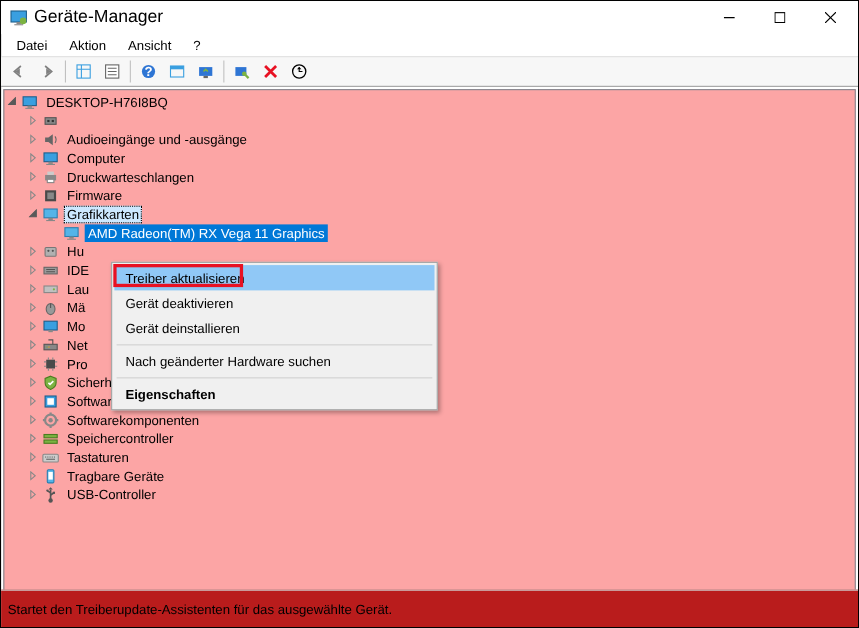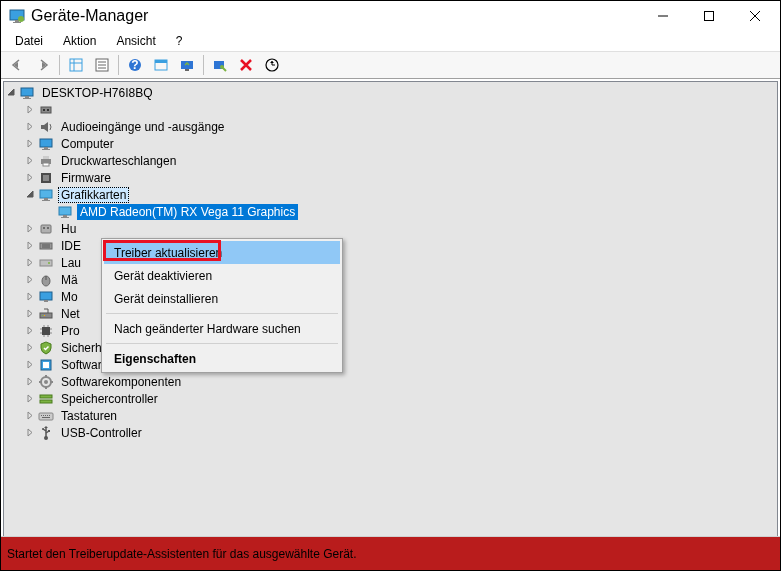--- a/index.html
+++ b/index.html
@@ -8,31 +8,31 @@
 .titlebar .winicon{width:16px;height:16px;margin-right:6px;}
 .titlebar .title{flex:1;font-size:16px;}
 .winbtns{display:flex;}
 .winbtn{width:46px;height:30px;display:flex;align-items:center;justify-content:center;}
 .winbtn svg{stroke:#000;stroke-width:1;}
 .menubar{height:20px;display:flex;align-items:center;padding:0 6px;gap:4px;}
 .menubar span{padding:2px 8px;}
 .toolbar{height:28px;border-top:1px solid #e0e0e0;border-bottom:1px solid #a0a0a0;background:#f7f7f7;display:flex;align-items:center;padding:0 4px;gap:2px;}
 .tbtn{width:24px;height:24px;display:flex;align-items:center;justify-content:center;}
 .tsep{width:1px;height:20px;background:#c0c0c0;margin:0 2px;}
-.treewrap{position:absolute;top:80px;left:2px;right:2px;bottom:22px;border:1px solid #828790;background:#e5e5e5;overflow:hidden;}
+.treewrap{position:absolute;top:80px;left:2px;right:2px;bottom:22px;border:1px solid #828790;background:#fca5a5;overflow:hidden;}
 .tree{padding:2px 0;}
 .row{display:flex;align-items:center;height:17px;white-space:nowrap;}
 .ind{display:inline-block;width:19px;height:17px;flex:0 0 19px;}
 .exp{width:15px;height:17px;display:flex;align-items:center;justify-content:center;flex:0 0 15px;}
 .exp svg{width:9px;height:9px;}
 .ico{width:16px;height:16px;margin-right:4px;flex:0 0 16px;display:flex;align-items:center;justify-content:center;}
 .label{padding:1px 3px;}
 .label.sel{background:#cde8ff;border:1px dotted #000;padding:0 2px;}
 .childlabel{background:#0078d7;color:#fff;padding:1px 3px;}
-.ctx{position:absolute;background:#f0f0f0;border:1px solid #a0a0a0;box-shadow:2px 2px 4px rgba(0,0,0,.3);left:100px;top:237px;width:242px;padding:2px;}
+.ctx{position:absolute;background:#f0f0f0;border:1px solid #a0a0a0;box-shadow:2px 2px 4px rgba(0,0,0,.3);left:100px;top:237px;width:297px;padding:2px;}
 .ctx .item{height:23px;display:flex;align-items:center;padding-left:10px;}
 .ctx .item.hl{background:#90c8f6;}
 .ctx .item.bold{font-weight:bold;}
 .ctx .sep{height:1px;background:#d0d0d0;margin:3px 2px;}
 .redbox{position:absolute;border:3px solid #e81123;pointer-events:none;}
 .status{position:absolute;left:0;right:0;bottom:0;height:34px;border-top:1px solid #d0d0d0;background:#b91c1c;display:flex;align-items:center;padding:0 6px;}
 </style>
 </head>
 <body>
 
@@ -466,20 +466,35 @@
       </div>
       <div class="row">
         <span class="ind"></span>
         <span class="exp">
           <svg viewBox="0 0 9 9">
             <path d="M2 1 L6 4.5 L2 8 Z" fill="none" stroke="#888"></path>
           </svg>
         </span>
         <span class="ico">
           <svg width="16" height="16">
+            <rect x="5" y="2" width="6" height="12" rx="1" fill="#54b4e8" stroke="#2a7fb0"></rect>
+            <rect x="6" y="4" width="4" height="7" fill="#fff"></rect>
+          </svg>
+        </span>
+        <span class="label">Tragbare Geräte</span>
+      </div>
+      <div class="row">
+        <span class="ind"></span>
+        <span class="exp">
+          <svg viewBox="0 0 9 9">
+            <path d="M2 1 L6 4.5 L2 8 Z" fill="none" stroke="#888"></path>
+          </svg>
+        </span>
+        <span class="ico">
+          <svg width="16" height="16">
             <circle cx="8" cy="13" r="2" fill="#555"></circle>
             <line x1="8" y1="3" x2="8" y2="12" stroke="#555" stroke-width="1.5"></line>
             <path d="M8 6 L5 4 M8 8 L11 6" stroke="#555" stroke-width="1.5"></path>
             <circle cx="5" cy="4" r="1" fill="#555"></circle>
             <rect x="10" y="5" width="2" height="2" fill="#555"></rect>
             <path d="M6 3 L8 1 L10 3" fill="#555"></path>
           </svg>
         </span>
         <span class="label">USB-Controller</span>
       </div>

